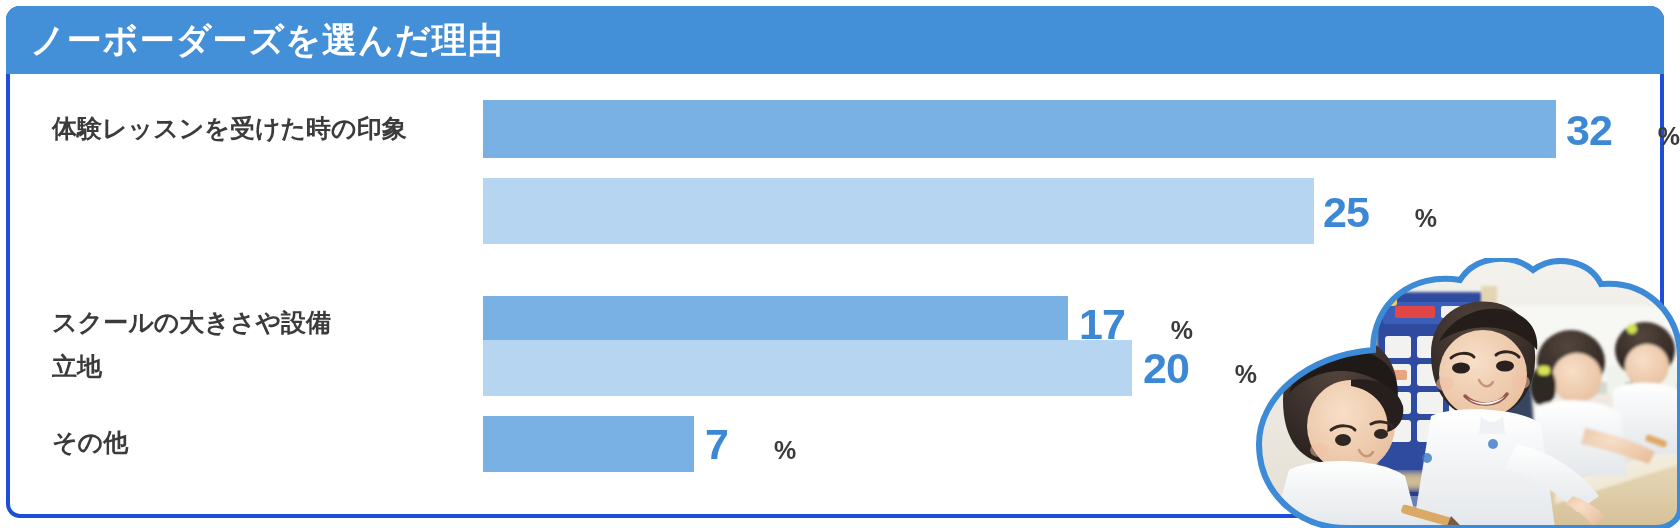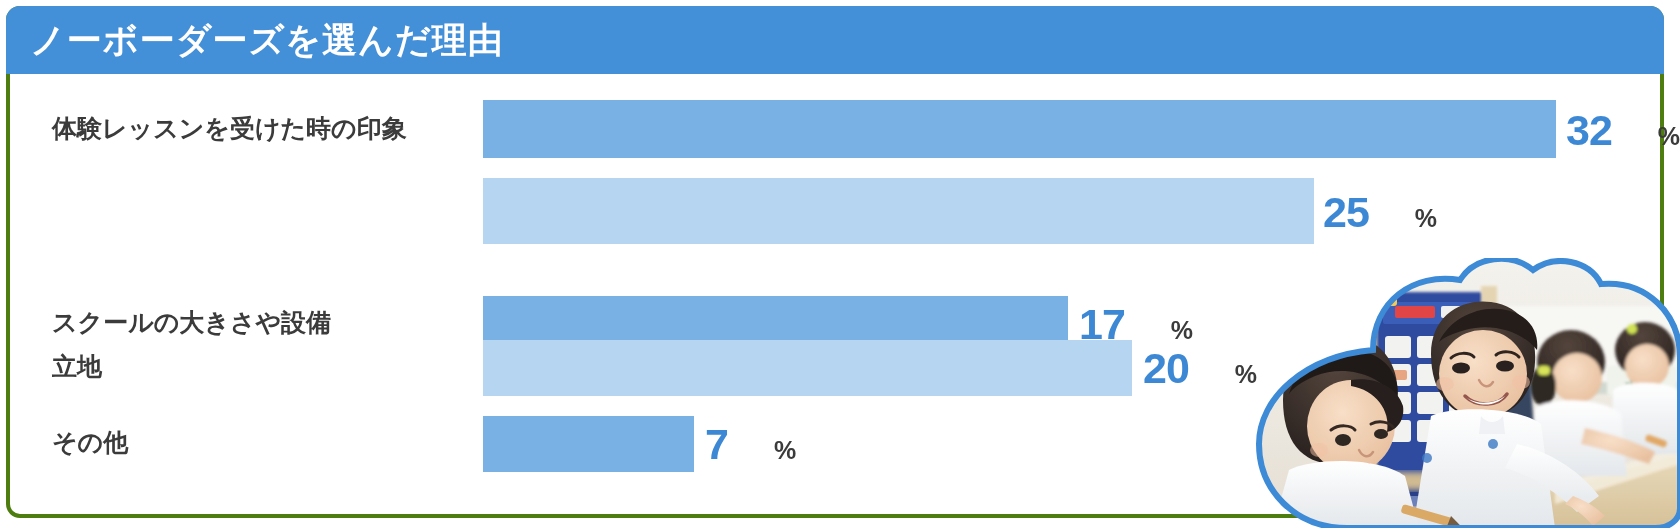--- a/index.html
+++ b/index.html
@@ -6,21 +6,21 @@
   body{
     width:1680px;height:528px;
     background:#ffffff;
     font-family:"Liberation Sans","DejaVu Sans",sans-serif;
     overflow:hidden;
   }
   .card{
     position:absolute;
     left:6px;top:6px;
     width:1658px;height:512px;
-    border:4px solid #4d7c0f;
+    border:4px solid #1d4ed8;
     border-radius:14px;
     box-sizing:border-box;
     background:#ffffff;
     overflow:visible;
   }
   .card-header{
     position:absolute;
     left:-4px;top:-4px;
     width:1658px;height:68px;
     background:#4490d8;

